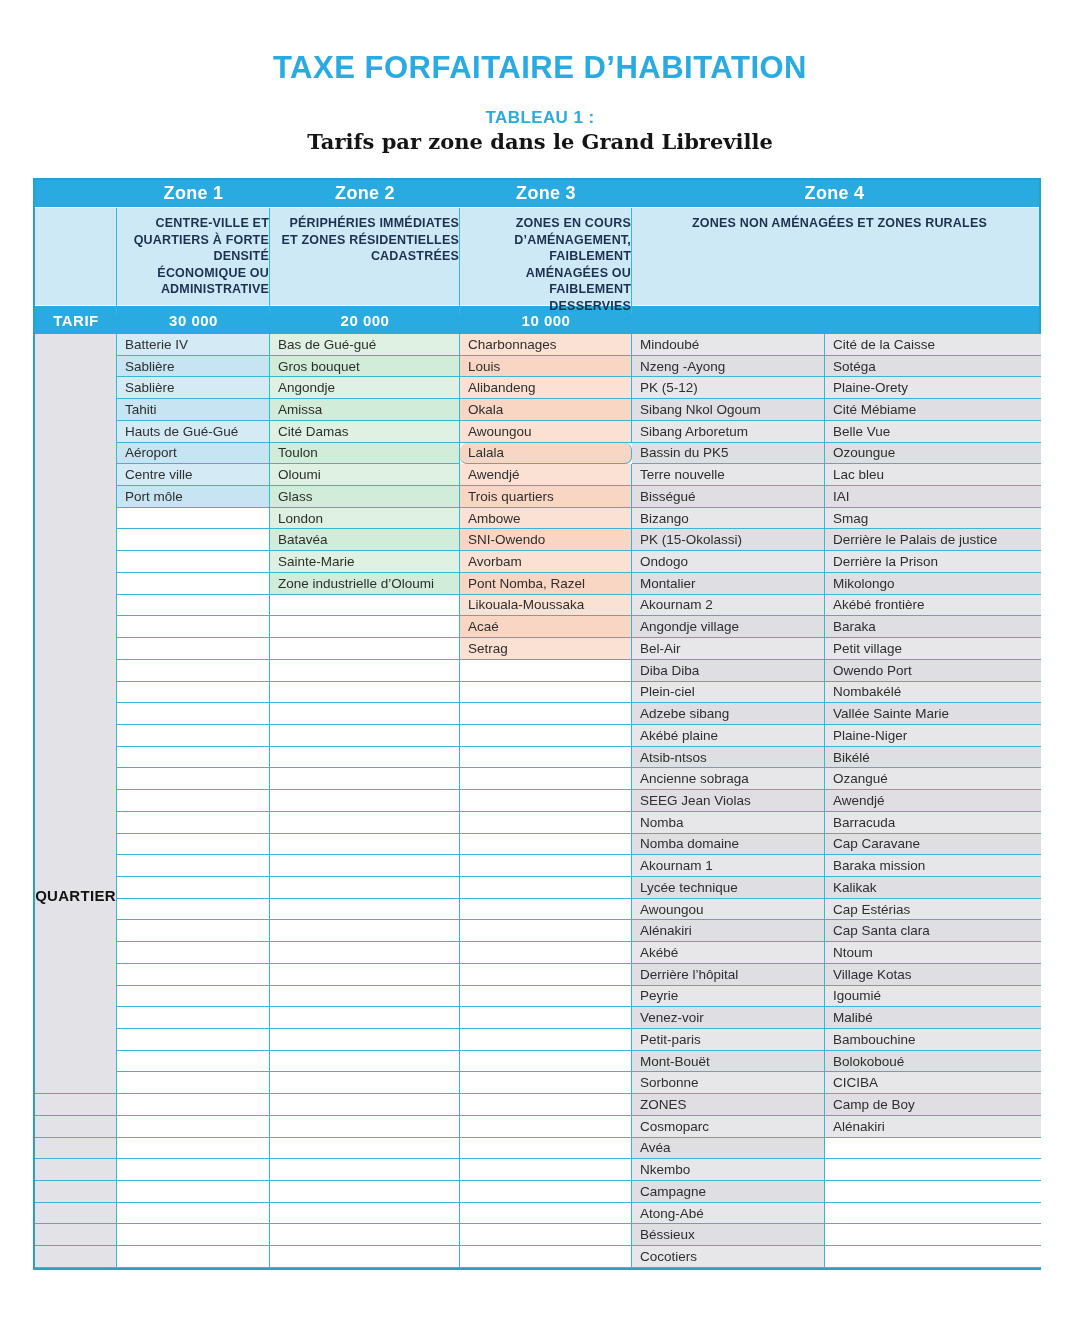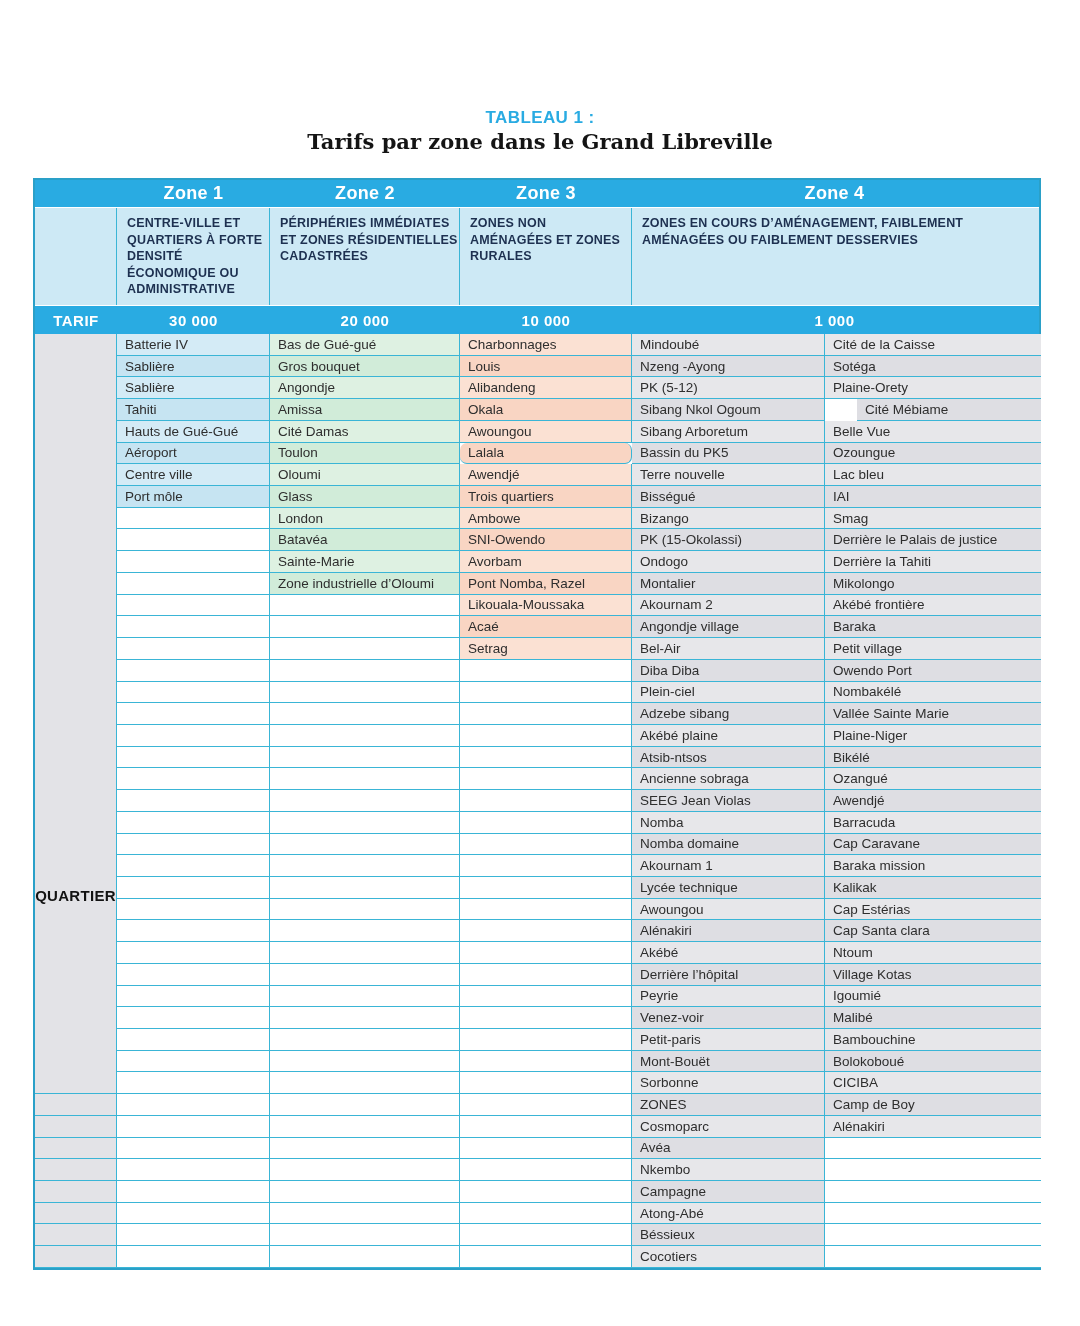--- a/index.html
+++ b/index.html
@@ -31,21 +31,21 @@
     height:27px;background:var(--cyan);}
   .zhead{display:flex;align-items:center;justify-content:center;
     color:#fff;font-size:18px;font-weight:800;letter-spacing:.3px;}
 
   
   .desc-row{display:grid;grid-template-columns:82px 153px 190px 172px 405px;
     height:99px;background:var(--desc-bg);
     border-top:1.5px solid #fff;border-bottom:1.5px solid #fff;}
   .desc-cell{border-right:1.6px solid var(--bd);
     display:flex;align-items:flex-start;justify-content:center;
-    padding:7px 0 0 10px;text-align:left;
+    padding:7px 0 0 10px;text-align:right;
     color:var(--desc-tx);font-size:12.5px;font-weight:800;line-height:1.32;
     letter-spacing:.2px;}
   .desc-row > .desc-cell:last-child{border-right:none;}
 
   
   .tarif-row{display:grid;grid-template-columns:82px 153px 190px 172px 405px;
     height:28px;background:var(--cyan);}
   .tarif-cell{display:flex;align-items:center;justify-content:center;
     color:#fff;font-size:15px;font-weight:800;letter-spacing:.5px;}
 
@@ -67,47 +67,47 @@
   .z4a{background:#e7e7ea;}.z4b{background:#dedee3;}
 
   .footnote{position:absolute;left:64px;top:1283px;
     color:var(--cyan);font-size:15px;font-weight:700;font-style:italic;}
 </style>
 </head>
 <body>
 
 <div class="page">
 
+  <div class="title">TAXE FORFAITAIRE D’HABITATION</div>
   <div class="tableau-label">TABLEAU 1 :</div>
   <div class="subtitle">Tarifs par zone dans le Grand Libreville</div>
 
   <div class="tft-table">
 
     <div class="zhead-row">
       <div class="zhead"></div>
       <div class="zhead">Zone 1</div>
       <div class="zhead">Zone 2</div>
       <div class="zhead">Zone 3</div>
       <div class="zhead">Zone 4</div>
     </div>
 
     <div class="desc-row">
       <div class="desc-cell"></div>
       <div class="desc-cell">CENTRE-VILLE ET QUARTIERS À FORTE DENSITÉ ÉCONOMIQUE OU ADMINISTRATIVE</div>
       <div class="desc-cell">PÉRIPHÉRIES IMMÉDIATES ET ZONES RÉSIDENTIELLES CADASTRÉES</div>
+      <div class="desc-cell">ZONES EN COURS D’AMÉNAGEMENT, FAIBLEMENT AMÉNAGÉES OU FAIBLEMENT DESSERVIES</div>
       <div class="desc-cell">ZONES NON AMÉNAGÉES ET ZONES RURALES</div>
-      <div class="desc-cell">ZONES EN COURS D’AMÉNAGEMENT, FAIBLEMENT AMÉNAGÉES OU FAIBLEMENT DESSERVIES</div>
     </div>
 
     <div class="tarif-row">
       <div class="tarif-cell">TARIF</div>
       <div class="tarif-cell">30 000</div>
       <div class="tarif-cell">20 000</div>
       <div class="tarif-cell">10 000</div>
-      <div class="tarif-cell">1 000</div>
     </div>
 
     <div class="tft-grid" id="data-grid">
         <div class="lbl merged br" style="grid-area: 1 / 1 / span 35;">
           <span class="qlabel">QUARTIER</span>
         </div>
         <div class="lbl br" style="grid-area: 36 / 1;"></div>
         <div class="lbl br" style="grid-area: 37 / 1;"></div>
         <div class="lbl br" style="grid-area: 38 / 1;"></div>
         <div class="lbl br" style="grid-area: 39 / 1;"></div>
@@ -283,28 +283,28 @@
         <div class="z4a br" style="grid-area: 37 / 5;">Cosmoparc</div>
         <div class="z4b br" style="grid-area: 38 / 5;">Avéa</div>
         <div class="z4a br" style="grid-area: 39 / 5;">Nkembo</div>
         <div class="z4b br" style="grid-area: 40 / 5;">Campagne</div>
         <div class="z4a br" style="grid-area: 41 / 5;">Atong-Abé</div>
         <div class="z4b br" style="grid-area: 42 / 5;">Béssieux</div>
         <div class="z4a br" style="grid-area: 43 / 5;">Cocotiers</div>
         <div class="z4a" style="grid-area: 1 / 6;">Cité de la Caisse</div>
         <div class="z4b" style="grid-area: 2 / 6;">Sotéga</div>
         <div class="z4a" style="grid-area: 3 / 6;">Plaine-Orety</div>
-        <div class="z4b" style="grid-area: 4 / 6; margin-left: 32px;">Cité Mébiame</div>
+        <div class="z4b" style="grid-area: 4 / 6;">Cité Mébiame</div>
         <div class="z4a" style="grid-area: 5 / 6;">Belle Vue</div>
         <div class="z4b" style="grid-area: 6 / 6;">Ozoungue</div>
         <div class="z4a" style="grid-area: 7 / 6;">Lac bleu</div>
         <div class="z4b" style="grid-area: 8 / 6;">IAI</div>
         <div class="z4a" style="grid-area: 9 / 6;">Smag</div>
         <div class="z4b" style="grid-area: 10 / 6;">Derrière le Palais de justice</div>
-        <div class="z4a" style="grid-area: 11 / 6;">Derrière la Tahiti</div>
+        <div class="z4a" style="grid-area: 11 / 6;">Derrière la Prison</div>
         <div class="z4b" style="grid-area: 12 / 6;">Mikolongo</div>
         <div class="z4a" style="grid-area: 13 / 6;">Akébé frontière</div>
         <div class="z4b" style="grid-area: 14 / 6;">Baraka</div>
         <div class="z4a" style="grid-area: 15 / 6;">Petit village</div>
         <div class="z4b" style="grid-area: 16 / 6;">Owendo Port</div>
         <div class="z4a" style="grid-area: 17 / 6;">Nombakélé</div>
         <div class="z4b" style="grid-area: 18 / 6;">Vallée Sainte Marie</div>
         <div class="z4a" style="grid-area: 19 / 6;">Plaine-Niger</div>
         <div class="z4b" style="grid-area: 20 / 6;">Bikélé</div>
         <div class="z4a" style="grid-area: 21 / 6;">Ozangué</div>

